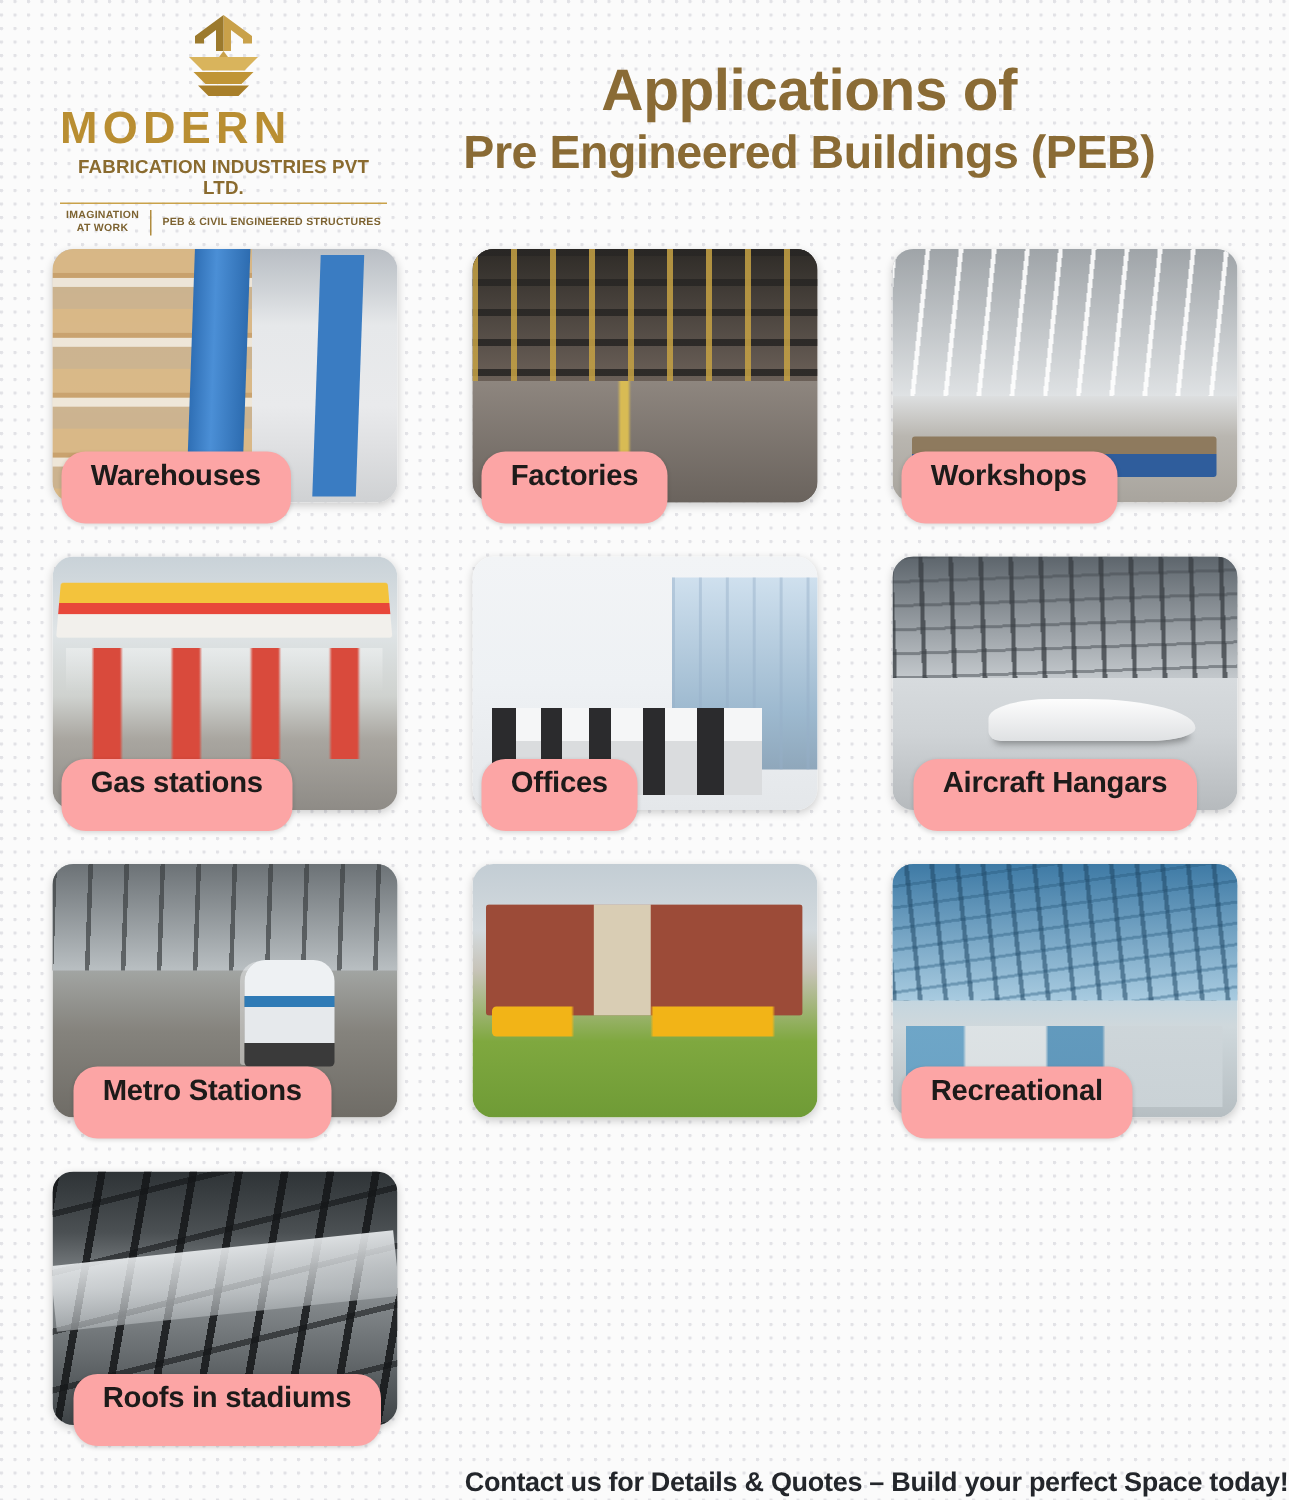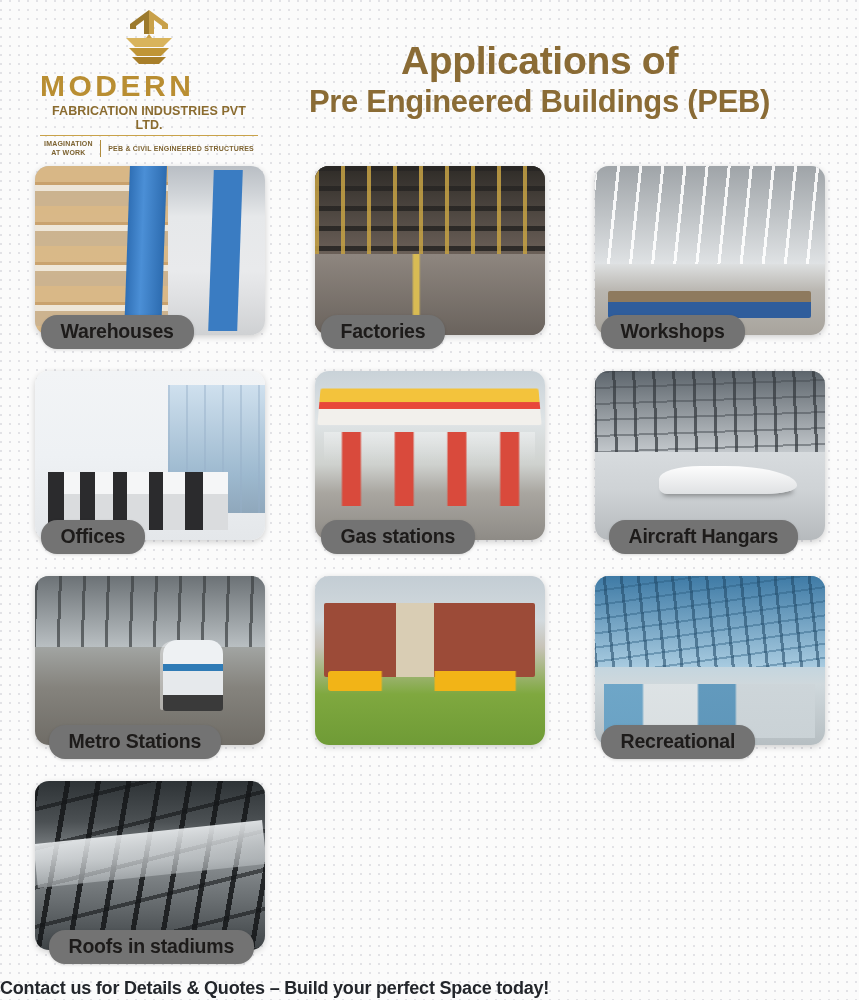--- a/index.html
+++ b/index.html
@@ -57,32 +57,32 @@
   }
   .card { position:relative; width:246px; height:191px; }
   .photo {
     position:absolute; left:8px; top:8px; right:8px; bottom:14px;
     border-radius:14px; overflow:hidden;
     box-shadow:0 2px 6px rgba(0,0,0,.18);
   }
   .photo .scene { position:absolute; inset:0; }
   .pill {
     position:absolute; left:14px; bottom:0;
-    background:#737373; border-radius:16px;
-    padding:5px 20px 6px;
+    background:#fca5a5; border-radius:16px;
+    padding:5px 20px 20px;
     font-size:19.5px; font-weight:bold; color:#1d1b1a;
     white-space:nowrap; letter-spacing:-.2px;
     box-shadow:0 1px 3px rgba(0,0,0,.14);
   }
   .card.wide .pill { left:22px; }
 
   
   .footer {
     position:absolute; left:0; right:0; bottom:0;
-    text-align:left; font-size:18px; font-weight:bold;
+    text-align:right; font-size:18px; font-weight:bold;
     color:#23262b; letter-spacing:-.2px; padding-bottom:1px;
   }
 
   
   
   .sc-warehouse{
     background:
       linear-gradient(180deg,#b9bec4 0%,#cfd3d7 16%,#e6e8ea 30%,#e9eaec 62%,#dfe0e2 78%,#cfd1d3 100%);
   }
   .sc-warehouse::before{
@@ -331,32 +331,32 @@
 
   <div class="card">
     <div class="photo">
         <div class="scene sc-workshop"></div>
       </div>
     <div class="pill">Workshops</div>
   </div>
 
   <div class="card">
     <div class="photo">
+        <div class="scene sc-gas"></div>
+      </div>
+    <div class="pill">Gas stations</div>
+  </div>
+
+  <div class="card">
+    <div class="photo">
         <div class="scene sc-offices"></div>
       </div>
     <div class="pill">Offices</div>
   </div>
 
-  <div class="card">
-    <div class="photo">
-        <div class="scene sc-gas"></div>
-      </div>
-    <div class="pill">Gas stations</div>
-  </div>
-
 
 
   <div class="card wide">
     <div class="photo">
         <div class="scene sc-hangar"></div>
       </div>
     <div class="pill">Aircraft Hangars</div>
   </div>
 
   <div class="card wide">

